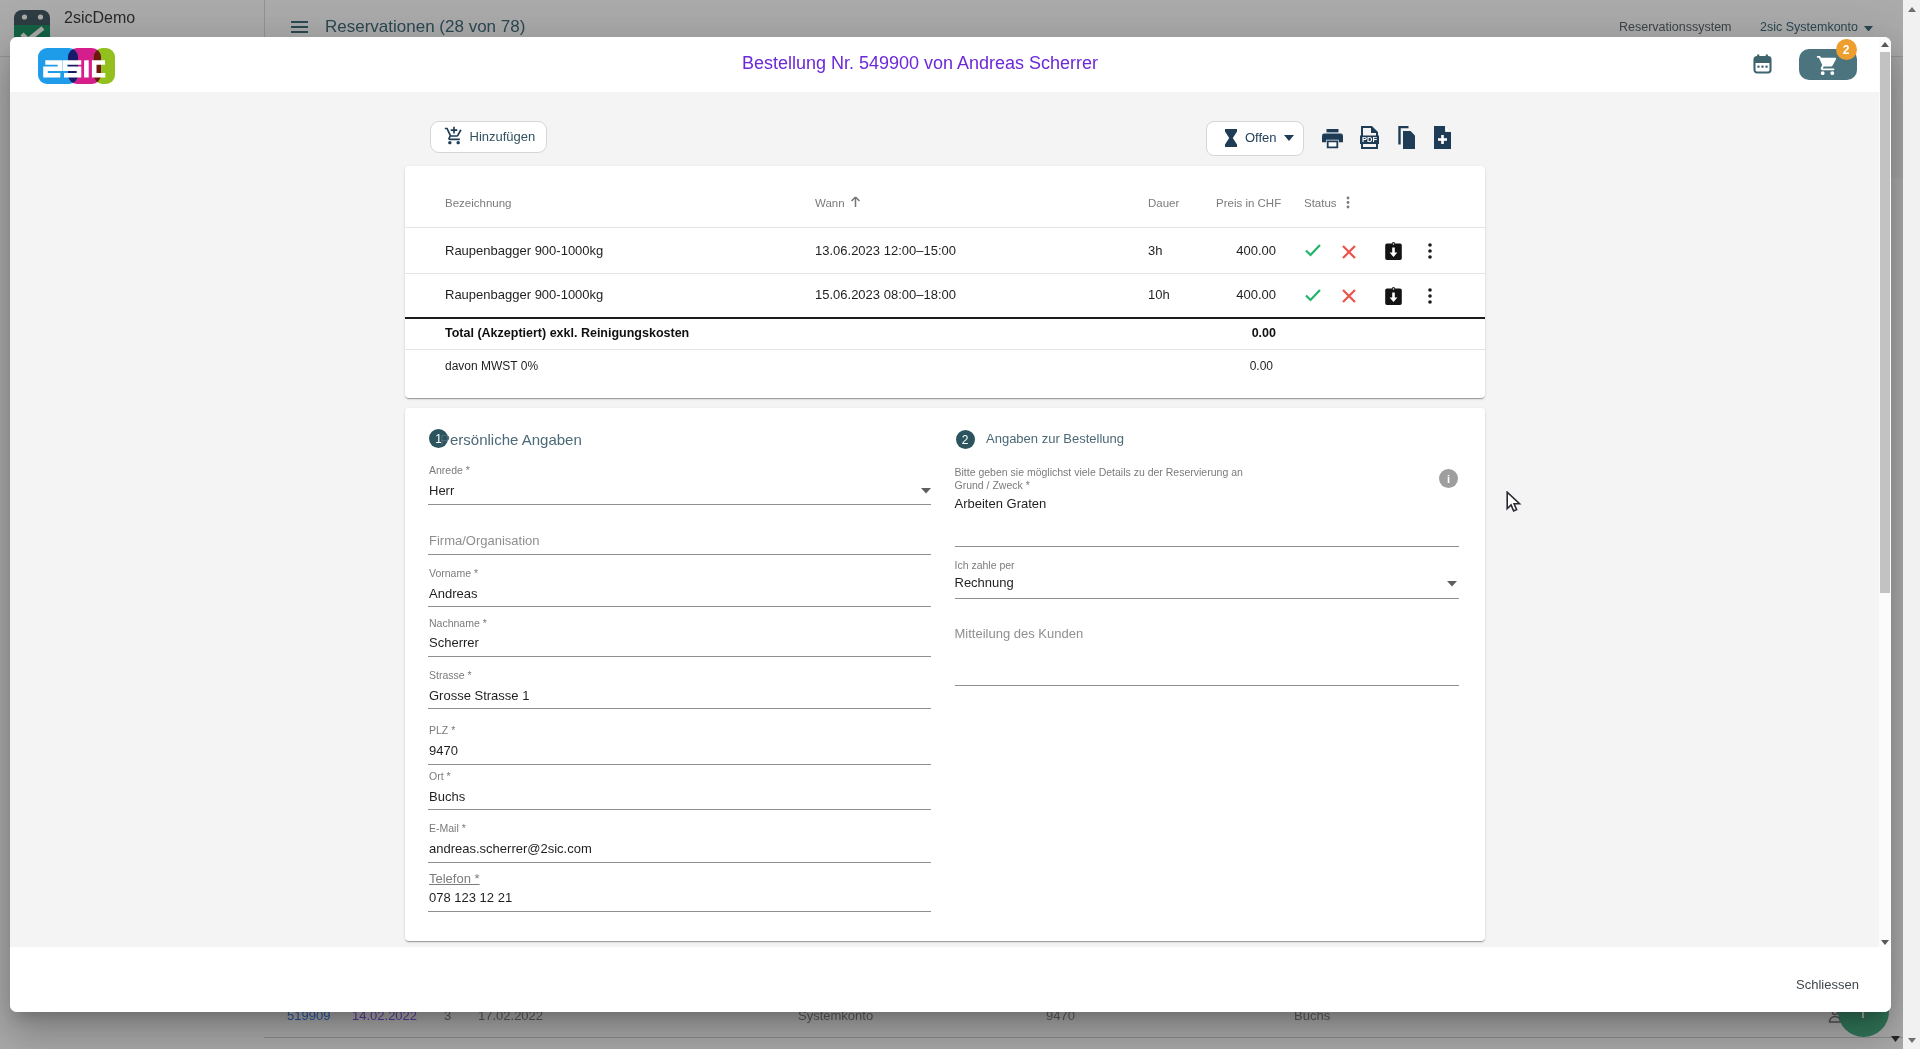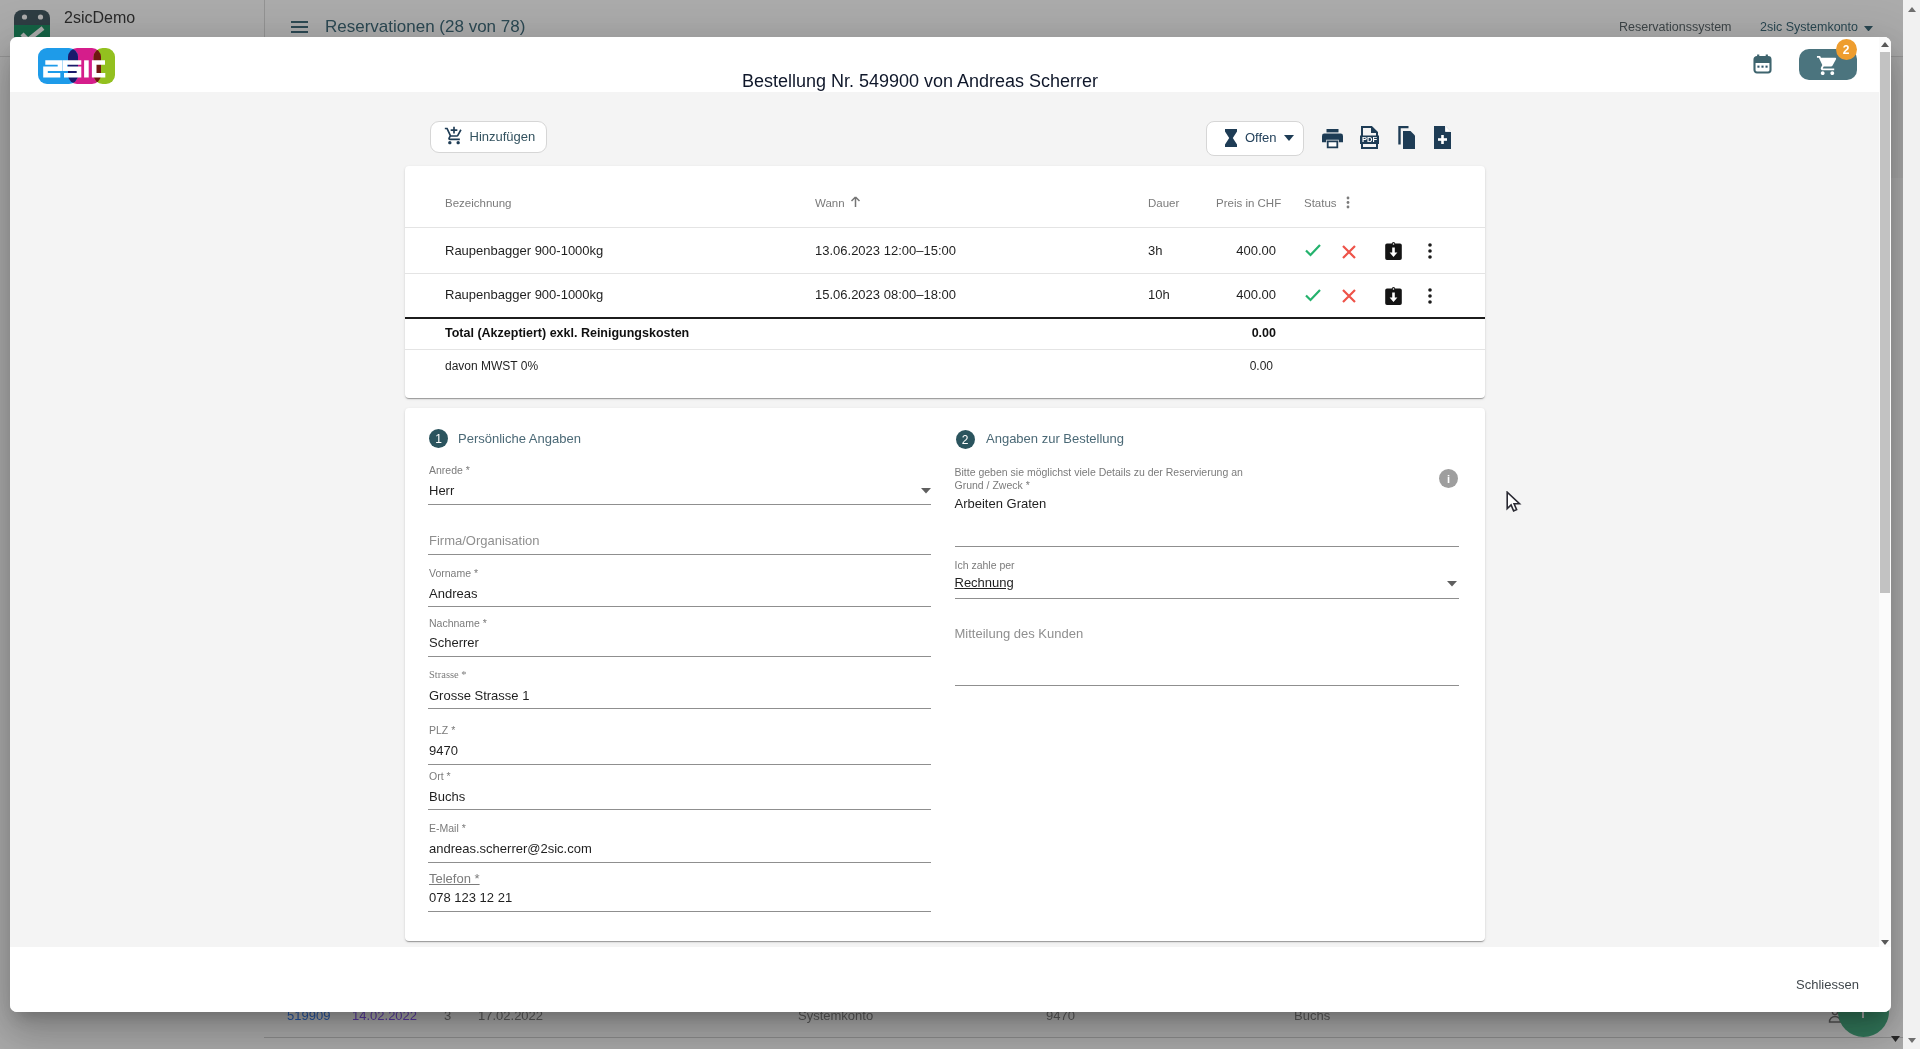--- a/index.html
+++ b/index.html
@@ -104,21 +104,21 @@
         <rect x="30" y="0" width="33" height="36" rx="9" fill="#6e1711"></rect>
       </g>
     <g stroke="#fff" stroke-width="4.6" fill="none">
       <path d="M7.3 14.5 H22 V20.8 H7.5 V27.2 H22.3"></path>
       <path d="M43.3 14.5 H26.8 V20.8 H41 V27.2 H26"></path>
       <path d="M48.4 12.3 V29.5"></path>
       <path d="M67 14.5 H56.2 V27.2 H67.3"></path>
     </g>
   </svg>
 
-  <div class="t" style="left:0;top:16.5px;width:1820px;text-align:center;font-size:18px;color:#0f172a;margin-top:18px;">Bestellung Nr. 549900 von Andreas Scherrer</div>
+  <div class="t" style="left:0;top:16.5px;width:1820px;text-align:center;font-size:18px;color:#6d28d9;">Bestellung Nr. 549900 von Andreas Scherrer</div>
 
   <svg class="a" style="left:1742.5px;top:17px;" width="19" height="20" viewBox="0 0 19 20">
     <rect x="4.1" y="0.5" width="2.2" height="4" fill="#3e646e"></rect>
     <rect x="12.7" y="0.5" width="2.2" height="4" fill="#3e646e"></rect>
     <rect x="1.5" y="3" width="16" height="15.5" rx="2.4" fill="none" stroke="#3e646e" stroke-width="2.1"></rect>
     <path d="M1.5 5.4 a2.4 2.4 0 0 1 2.4-2.4 h11.2 a2.4 2.4 0 0 1 2.4 2.4 v3.6 h-16 z" fill="#3e646e"></path>
     <rect x="4.4" y="11.6" width="2.1" height="2.1" fill="#32566b"></rect>
     <rect x="8.45" y="11.6" width="2.1" height="2.1" fill="#32566b"></rect>
     <rect x="12.5" y="11.6" width="2.1" height="2.1" fill="#32566b"></rect>
   </svg>
@@ -240,21 +240,21 @@
   <div class="t" style="left:1206px;top:289.5px;width:60px;text-align:right;font-size:12.5px;font-weight:bold;color:#101010;">0.00</div>
   <div class="a" style="left:394.5px;top:311.8px;width:1080px;height:1px;background:#e4e4e4;"></div>
   <div class="t" style="left:435px;top:323.2px;font-size:12px;color:#1f1f1f;">davon MWST 0%</div>
   <div class="t" style="left:1203px;top:323.2px;width:60px;text-align:right;font-size:12px;color:#1f1f1f;">0.00</div>
 
   <div class="a" style="left:394.5px;top:370.5px;width:1080px;height:533.5px;border-radius:4px;background:#fff;
        box-shadow:0 2px 1px -1px rgba(0,0,0,.2),0 1px 1px 0 rgba(0,0,0,.14),0 1px 3px 0 rgba(0,0,0,.12);"></div>
 
   <div class="a" style="left:419px;top:392px;width:19px;height:19px;border-radius:50%;background:#2b545e;"></div>
   <div class="t" style="left:419px;top:396.2px;width:19px;text-align:center;font-size:12px;color:#fff;">1</div>
-  <div class="t" style="left:448px;top:394.9px;font-size:13px;color:#4b6976;">Persönliche Angaben</div>
+  <div class="t" style="left:430px;top:394.9px;font-size:15px;color:#4b6976;">Persönliche Angaben</div>
 
   <div class="a" style="left:945.5px;top:392.5px;width:19px;height:19px;border-radius:50%;background:#2b545e;"></div>
   <div class="t" style="left:945.5px;top:396.7px;width:19px;text-align:center;font-size:12px;color:#fff;">2</div>
   <div class="t" style="left:976px;top:394.9px;font-size:13px;color:#4b6976;">Angaben zur Bestellung</div>
 
   <div class="t" style="left:419px;top:428px;font-size:10.5px;color:#7b7b7b;">Anrede *</div>
   <div class="t" style="left:419px;top:446.7px;font-size:13px;color:#1f1f1f;">Herr</div>
   <svg class="a" style="left:911px;top:451px;" width="10" height="5.5" viewBox="0 0 10 5.5">
       <path d="M0 0 h10 l-5 5.5 z" fill="#5f5f5f"></path>
     </svg>
@@ -264,21 +264,21 @@
   <div class="a" style="left:418px;top:517.2px;width:502.5px;height:1px;background:#8f8f8f;"></div>
 
   <div class="t" style="left:419px;top:530.8px;font-size:10.5px;color:#7b7b7b;">Vorname *</div>
   <div class="t" style="left:419px;top:549.5px;font-size:13px;color:#1f1f1f;">Andreas</div>
   <div class="a" style="left:418px;top:569.3px;width:502.5px;height:1px;background:#8f8f8f;"></div>
 
   <div class="t" style="left:419px;top:580.7px;font-size:10.5px;color:#7b7b7b;">Nachname *</div>
   <div class="t" style="left:419px;top:599.4px;font-size:13px;color:#1f1f1f;">Scherrer</div>
   <div class="a" style="left:418px;top:619.2px;width:502.5px;height:1px;background:#8f8f8f;"></div>
 
-  <div class="t" style="left:419px;top:632.9px;font-size:10.5px;color:#7b7b7b;font-family:Liberation Serif, serif;">Strasse *</div>
+  <div class="t" style="left:419px;top:632.9px;font-size:10.5px;color:#7b7b7b;">Strasse *</div>
   <div class="t" style="left:419px;top:651.6px;font-size:13px;color:#1f1f1f;">Grosse Strasse 1</div>
   <div class="a" style="left:418px;top:671.4px;width:502.5px;height:1px;background:#8f8f8f;"></div>
 
   <div class="t" style="left:419px;top:688.4px;font-size:10.5px;color:#7b7b7b;">PLZ *</div>
   <div class="t" style="left:419px;top:707.1px;font-size:13px;color:#1f1f1f;">9470</div>
   <div class="a" style="left:418px;top:726.9px;width:502.5px;height:1px;background:#8f8f8f;"></div>
 
   <div class="t" style="left:419px;top:733.8px;font-size:10.5px;color:#7b7b7b;">Ort *</div>
   <div class="t" style="left:419px;top:752.5px;font-size:13px;color:#1f1f1f;">Buchs</div>
   <div class="a" style="left:418px;top:772.3px;width:502.5px;height:1px;background:#8f8f8f;"></div>
@@ -292,21 +292,21 @@
   <div class="a" style="left:418px;top:873.5px;width:502.5px;height:1px;background:#8f8f8f;"></div>
 
   <div class="t" style="left:944.5px;top:430px;font-size:10.5px;color:#7b7b7b;">Bitte geben sie möglichst viele Details zu der Reservierung an</div>
   <div class="t" style="left:944.5px;top:443.3px;font-size:10.5px;color:#7b7b7b;">Grund / Zweck *</div>
   <div class="a" style="left:1429px;top:432px;width:19px;height:19px;border-radius:50%;background:#9e9e9e;"></div>
   <div class="t" style="left:1429px;top:436.5px;width:19px;text-align:center;font-size:11px;font-weight:bold;color:#fff;">i</div>
   <div class="t" style="left:944.5px;top:459.7px;font-size:13px;color:#1f1f1f;">Arbeiten Graten</div>
   <div class="a" style="left:944.5px;top:509.4px;width:504px;height:1px;background:#8f8f8f;"></div>
 
   <div class="t" style="left:944.5px;top:523px;font-size:10.5px;color:#7b7b7b;">Ich zahle per</div>
-  <div class="t" style="left:944.5px;top:539.2px;font-size:13px;color:#1f1f1f;text-decoration:underline;">Rechnung</div>
+  <div class="t" style="left:944.5px;top:539.2px;font-size:13px;color:#1f1f1f;">Rechnung</div>
   <svg class="a" style="left:1437px;top:544px;" width="10" height="5.5" viewBox="0 0 10 5.5">
       <path d="M0 0 h10 l-5 5.5 z" fill="#5f5f5f"></path>
     </svg>
   <div class="a" style="left:944.5px;top:560.6px;width:504px;height:1px;background:#8f8f8f;"></div>
 
   <div class="t" style="left:944.5px;top:589.7px;font-size:13px;color:#8f8f8f;">Mitteilung des Kunden</div>
   <div class="a" style="left:944.5px;top:648.1px;width:504px;height:1px;background:#8f8f8f;"></div>
 
   <svg class="a" style="left:1496px;top:454px;" width="16" height="23" viewBox="0 0 16 23">
     <path d="M1.2 1.2 L1.2 17.6 L5.1 13.9 L7.6 19.9 L10.6 18.6 L8.1 12.7 L13.5 12.7 Z" fill="#fff" stroke="#2a2a33" stroke-width="1.6" stroke-linejoin="miter"></path>

